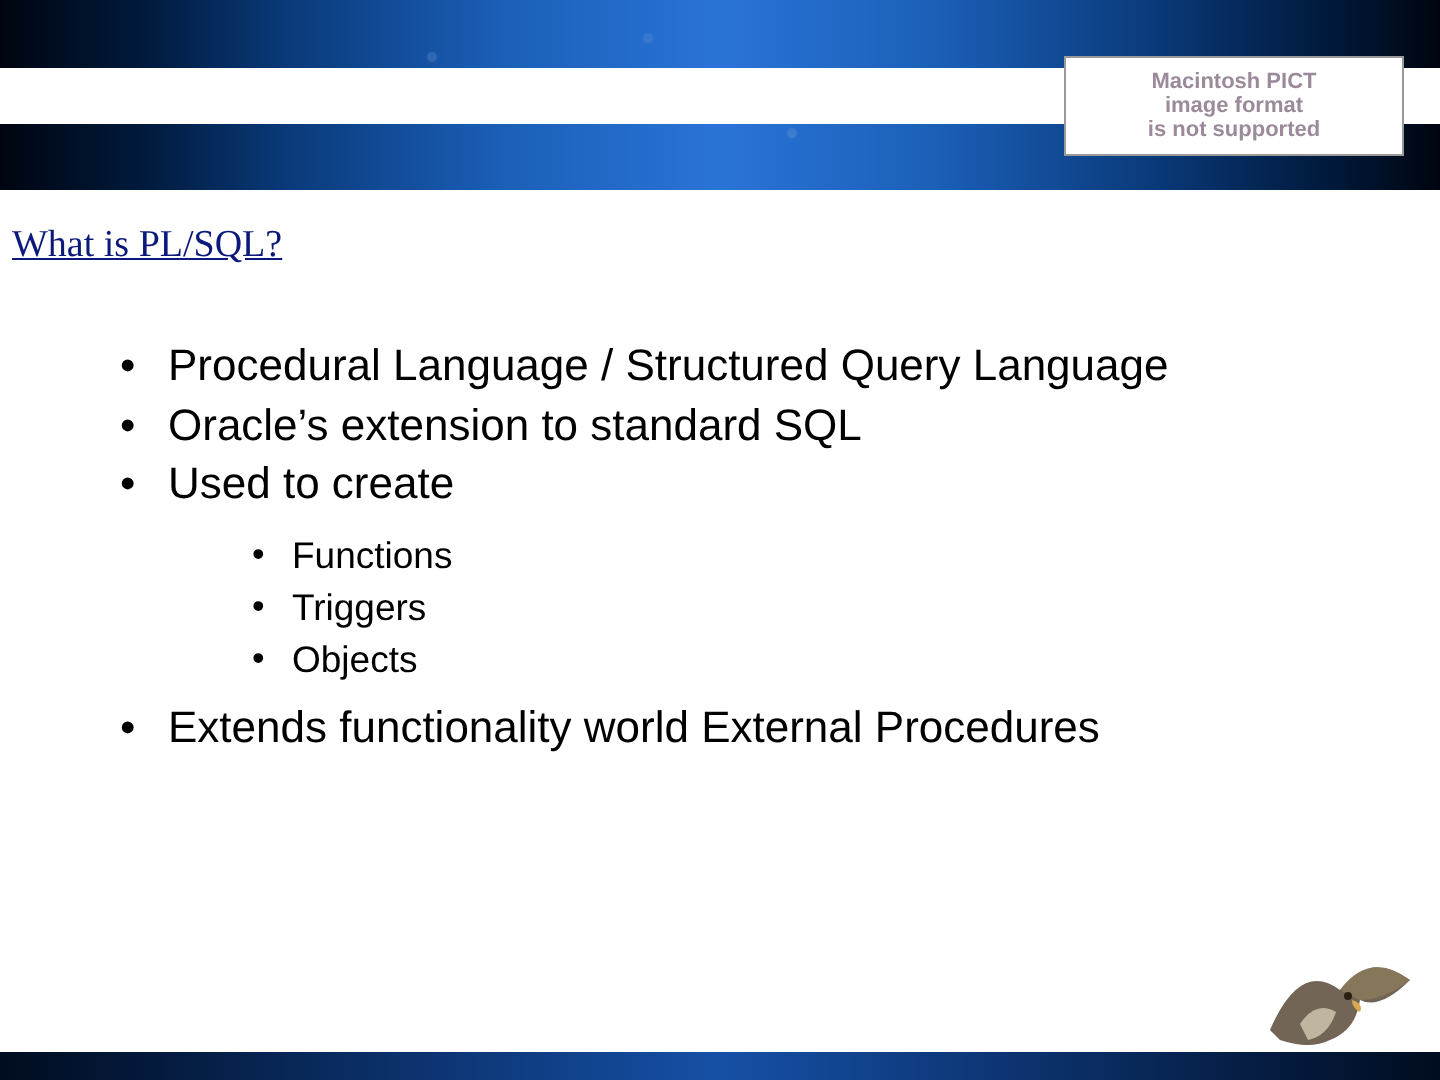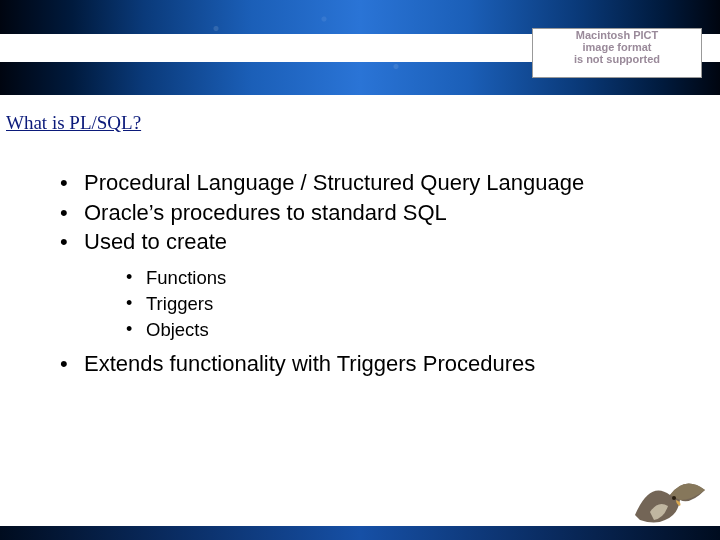--- a/index.html
+++ b/index.html
@@ -48,20 +48,21 @@
     position: absolute;
     right: 18px;
     top: 28px;
     width: 170px;
     height: 50px;
     background: #ffffff;
     border: 1px solid #999;
     display: flex;
     flex-direction: column;
     align-items: center;
+    justify-content: center;
     font-family: "Comic Sans MS", "Comic Sans", cursive, sans-serif;
     font-weight: bold;
     font-size: 11px;
     line-height: 1.1;
     color: #9a8a9a;
     text-align: center;
   }
   .slide-title {
     position: absolute;
     left: 6px;
@@ -147,31 +148,31 @@
     <span>is not supported</span>
   </div>
 </div>
 
 <div class="slide-title">What is PL/SQL?</div>
 
 <div class="content">
   <ul class="lvl1">
     <li><span>Procedural Language / Structured Query Language</span></li>
     <li>
-      <span>Oracle’s procedures to standard SQL</span>
+      <span>Oracle’s extension to standard SQL</span>
     </li>
     <li>
       <span>Used to create</span>
       <ul class="lvl2">
         <li><span>Functions</span></li>
         <li><span>Triggers</span></li>
         <li><span>Objects</span></li>
       </ul>
     </li>
-    <li><span>Extends functionality with Triggers Procedures</span></li>
+    <li><span>Extends functionality world External Procedures</span></li>
   </ul>
 </div>
 
 <div class="logo-corner">
   <svg viewBox="0 0 80 60" width="80" height="60">
     <path d="M5 45 Q20 10 40 25 Q55 5 75 20 Q60 35 50 30 Q48 45 35 50 Q25 55 10 50 Z" fill="#5a4a38" opacity="0.85"></path>
     <path d="M40 25 Q55 5 75 20 Q62 30 50 30 Z" fill="#8a7a5c" opacity="0.85"></path>
     <path d="M20 42 Q28 30 38 36 Q34 48 24 50 Z" fill="#c9bfa8" opacity="0.9"></path>
     <circle cx="44" cy="28" r="2" fill="#2a1f10"></circle>
     <path d="M46 30 Q52 32 50 36 Q46 34 46 30 Z" fill="#d9a850"></path>

